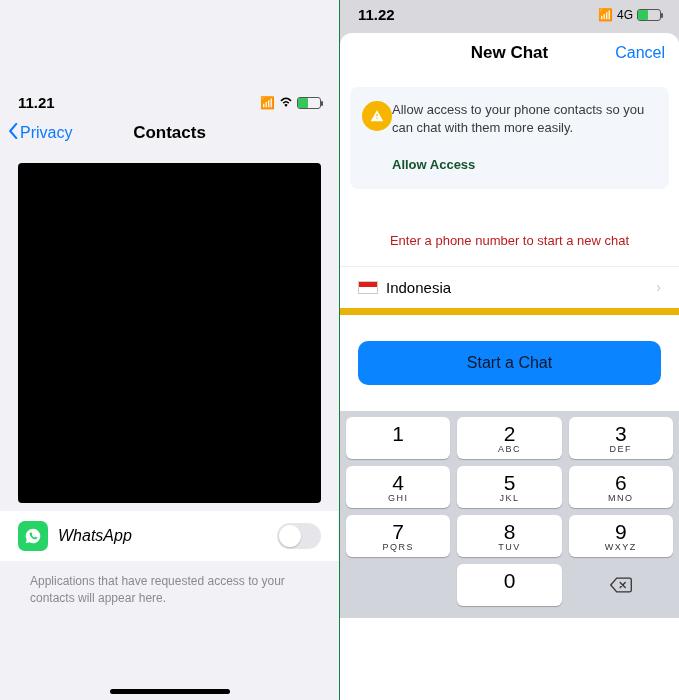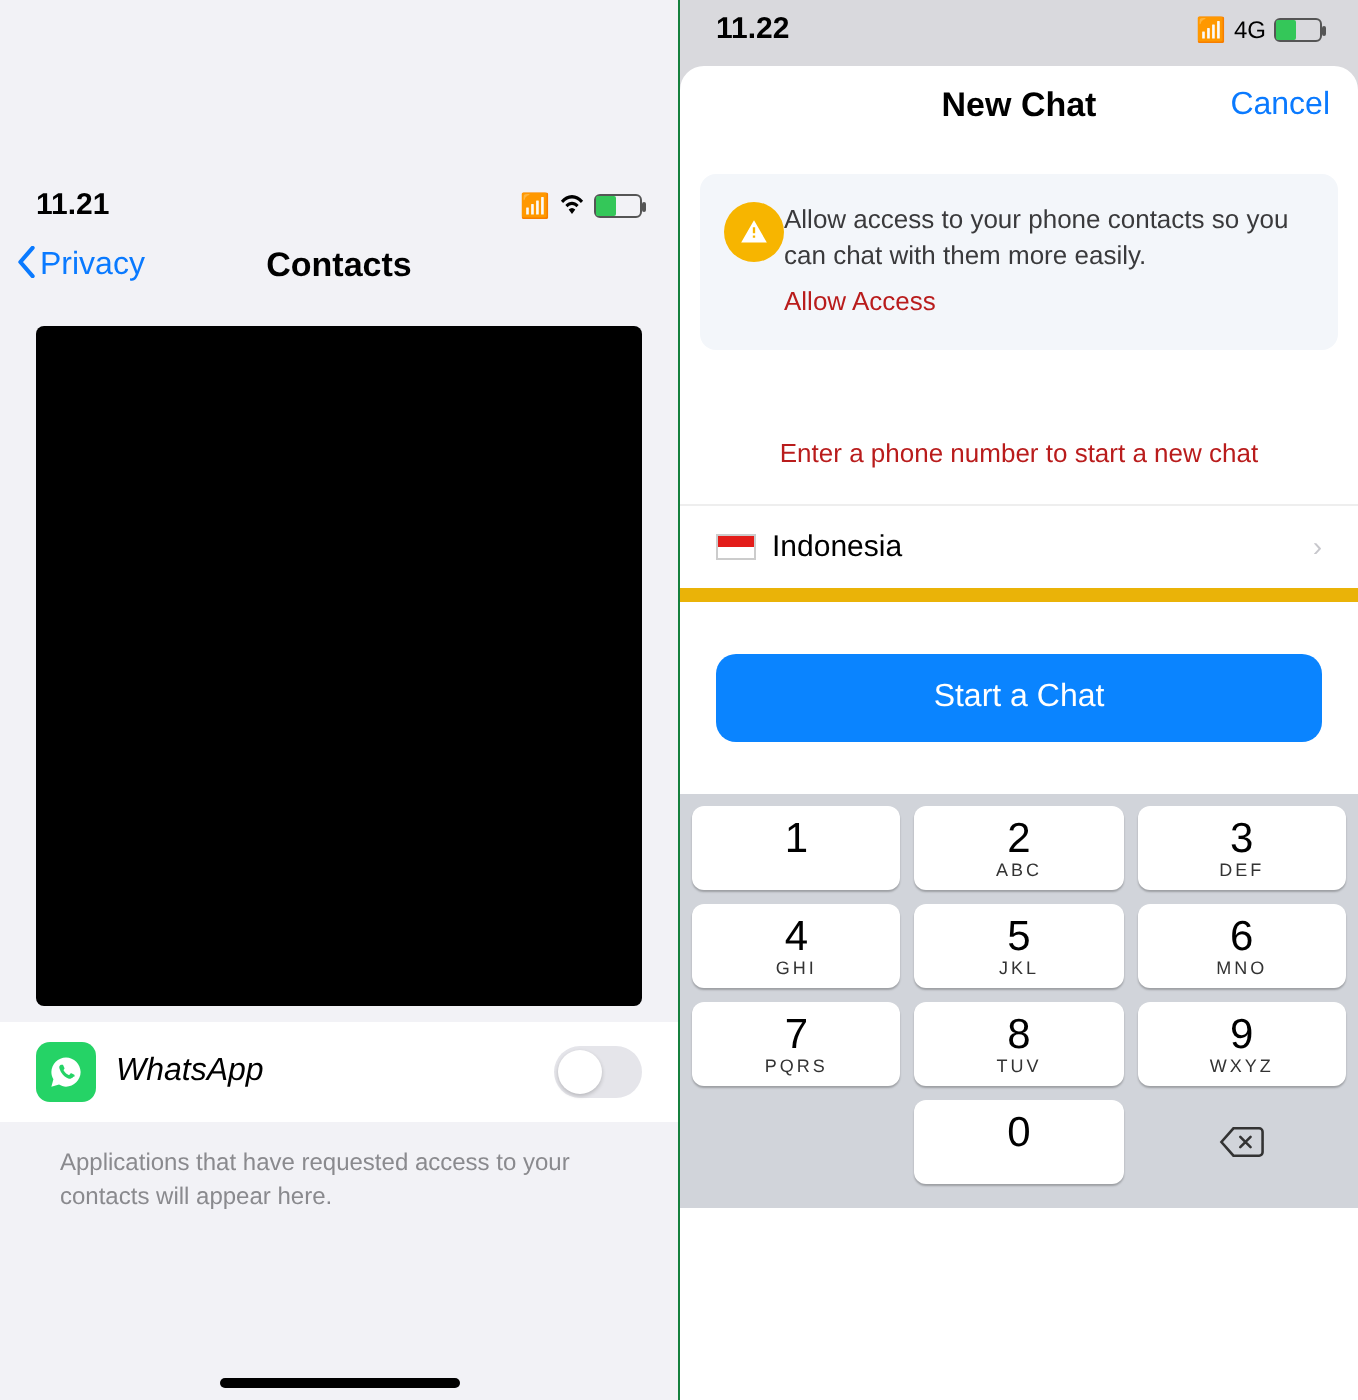--- a/index.html
+++ b/index.html
@@ -27,29 +27,29 @@
   .toggle::after { content:""; position:absolute; left:2px; top:2px; width:22px; height:22px; background:#fff; border-radius:50%; box-shadow:0 1px 2px rgba(0,0,0,0.2);}
   .footer-note { color:#8a8a8e; font-size:12px; padding:6px 18px; line-height:1.35;margin-left:12px;}
   .home-ind { position:absolute; bottom:6px; left:50%; transform:translateX(-50%); width:120px; height:5px; background:#000; border-radius:3px;}
 
   .grey-top { background:#d9d9dd; padding-top:0;}
   .sheet { background:#fff; border-top-left-radius:12px; border-top-right-radius:12px; margin-top:8px; flex:1; display:flex; flex-direction:column;}
   .banner { display:flex; gap:0; background:#f3f6fa; margin:12px 10px; padding:14px 12px; border-radius:8px;}
   .warn-badge { width:30px; height:30px; background:#f7b500; border-radius:50%; display:flex; align-items:center;justify-content:center; flex-shrink:0;}
   .warn-badge svg { width:14px; height:14px; fill:#fff;}
   .banner-text { font-size:13px; color:#3a3a3c; line-height:1.4;}
-  .banner-text .link { color:#b91c1c; display:block; margin-top:5px;}
+  .banner-text .link { color:#14532d; display:block; margin-top:19px;font-weight:bold;}
 
   .hint { text-align:center; font-size:13px; color:#b91c1c; margin:32px 10px 18px 10px;}
   .country-row { display:flex; align-items:center; padding:12px 18px; border-top:1px solid #eee; border-bottom:7px solid #eab308; font-size:15px; gap:8px;}
   .flag { width:20px; height:13px; background:linear-gradient(#e31d1a 50%, #fff 50%); border:0.5px solid #ccc;}
   .chev { margin-left:auto; color:#c7c7cc; font-size:14px;}
   .number-row { display:flex; align-items:center; padding:12px 18px; border-bottom:1px solid #eee; font-size:16px; gap:6px;}
   .redact { width:150px; height:32px; background:#000; border-radius:14px; }
-  .start-btn { margin:26px 18px; background:#0a84ff; color:#ffffff; text-align:center; padding:13px; border-radius:10px; font-size:16px; font-weight:500;}
+  .start-btn { margin:26px 18px; background:#0a84ff; color:#0f172a; text-align:center; padding:13px; border-radius:10px; font-size:16px; font-weight:500;}
   
   .keypad { margin-top:auto; background:#d1d4da; padding:6px 6px 12px 6px; display:grid; grid-template-columns:repeat(3,1fr); gap:7px;}
   .key { background:#fff; border-radius:6px; text-align:center; padding:6px 0 5px 0; box-shadow:0 1px 1px rgba(0,0,0,0.25);}
   .key .num { font-size:21px; font-weight:400; line-height:1;}
   .key .sub { font-size:9px; letter-spacing:1.5px; color:#333; height:10px;}
   .key.blank { background:transparent; box-shadow:none;}
   .key.del { background:transparent; box-shadow:none; display:flex; align-items:center; justify-content:center;}
 </style>
 </head>
 <body>

